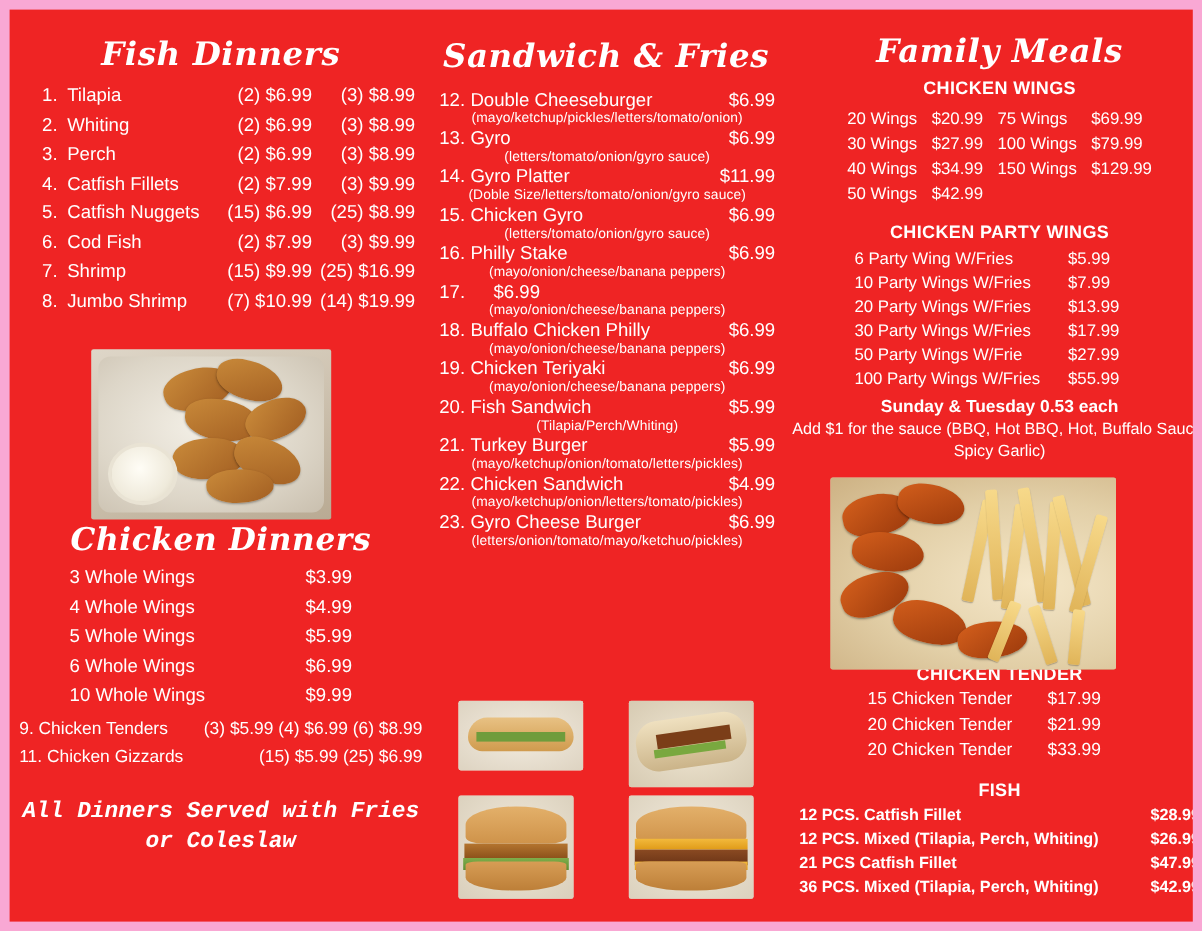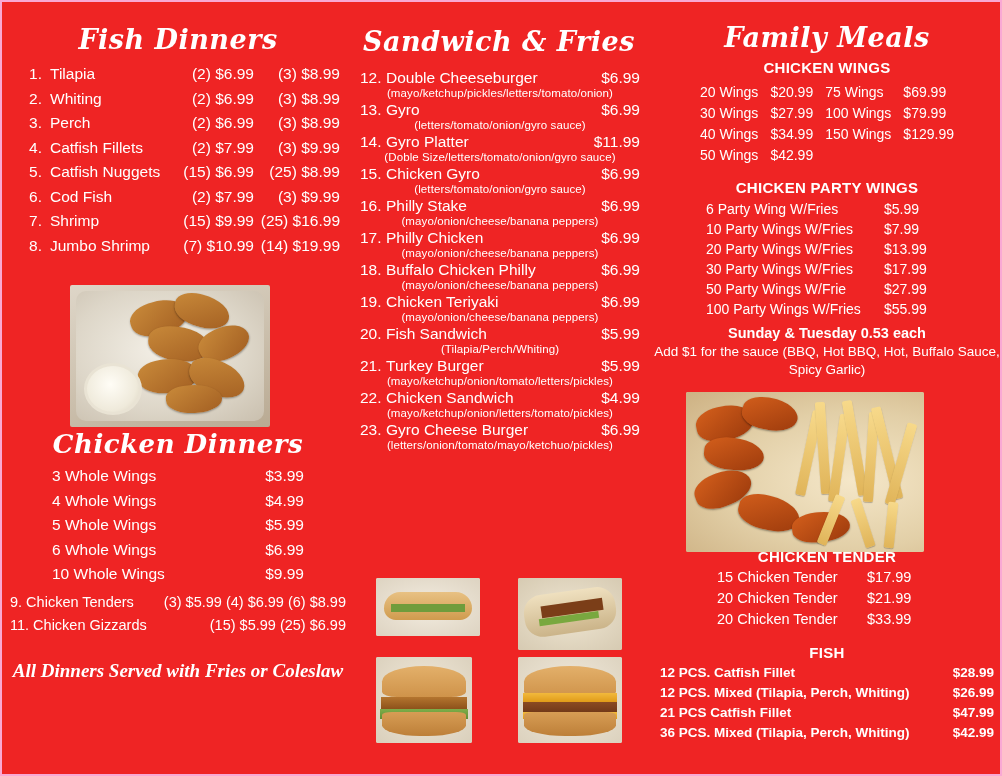--- a/index.html
+++ b/index.html
@@ -8,21 +8,21 @@
     background: #111;
   }
   .page {
     position: relative;
     width: 1002px;
     height: 776px;
     background: #ef2424;
     overflow: hidden;
     font-family: "Liberation Sans", sans-serif;
     color: #ffffff;
-    border: 2px solid #f9a8d4;
+    border: 8px solid #f9a8d4;
     box-sizing: border-box;
   }
   .col {
     position: absolute;
     top: 0;
   }
   .col-left { left: 0; width: 352px; }
   .col-mid { left: 352px; width: 290px; }
   .col-right { left: 648px; width: 354px; }
 
@@ -120,29 +120,29 @@
   .bun-top { position:absolute; left:6%; top:10%; width:88%; height:36%; background: linear-gradient(180deg,#e3b06a,#cf934a); border-radius: 50% 50% 18% 18%; }
   .bun-bot { position:absolute; left:6%; bottom:8%; width:88%; height:28%; background: linear-gradient(180deg,#d79d55,#bd7f38); border-radius: 12% 12% 45% 45%; }
   .filling { position:absolute; left:4%; top:44%; width:92%; height:22%; background: linear-gradient(180deg,#7fae4a,#5f8f34); }
   .meat { position:absolute; left:5%; top:50%; width:90%; height:16%; background: linear-gradient(180deg,#8a4a22,#6b3416); }
   .cheese { position:absolute; left:5%; top:46%; width:90%; height:10%; background: linear-gradient(180deg,#f2b93c,#e09b18); }
 
   
   .cd-list { margin: 8px 0 0 0; padding: 0; list-style: none; font-size: 15.5px; }
   .cd-row { display: flex; justify-content: center; height: 24.5px; white-space: nowrap; }
   .cd-name { width: 150px; text-align: left; }
-  .cd-price { width: 72px; text-align: right; margin-left: 30px; }
+  .cd-price { width: 72px; text-align: center; margin-left: 30px; }
 
   .cd-num-list { margin: 4px 0 0 0; padding: 0 8px 0 8px; list-style: none; font-size: 14.5px; }
   .cd-num-row { display:flex; align-items: baseline; height: 23px; white-space: nowrap; }
   .cd-num-label { flex: 1 1 auto; }
   .cd-num-prices { text-align: right; }
 
   .served {
-    font-family: Liberation Serif, serif;
+    font-family: Liberation Mono, monospace;
     font-style: italic;
     font-weight: bold;
     text-align: center;
     font-size: 19px;
     line-height: 1.35;
     margin-top: 18px;
   }
 
   
   .sand-list { margin: 12px 0 0 0; padding: 0 4px 0 6px; list-style: none; }
@@ -360,21 +360,20 @@
         <div class="sand-main">
           <span class="sand-num">16.</span>
           <span class="sand-name">Philly Stake</span>
           <span class="sand-price">$6.99</span>
         </div>
         <div class="sand-sub">(mayo/onion/cheese/banana peppers)</div>
       </li>
       <li class="sand-item">
         <div class="sand-main">
           <span class="sand-num">17.</span>
-          <span class="sand-name">Philly Chicken</span>
           <span class="sand-price">$6.99</span>
         </div>
         <div class="sand-sub">(mayo/onion/cheese/banana peppers)</div>
       </li>
       <li class="sand-item">
         <div class="sand-main">
           <span class="sand-num">18.</span>
           <span class="sand-name">Buffalo Chicken Philly</span>
           <span class="sand-price">$6.99</span>
         </div>

